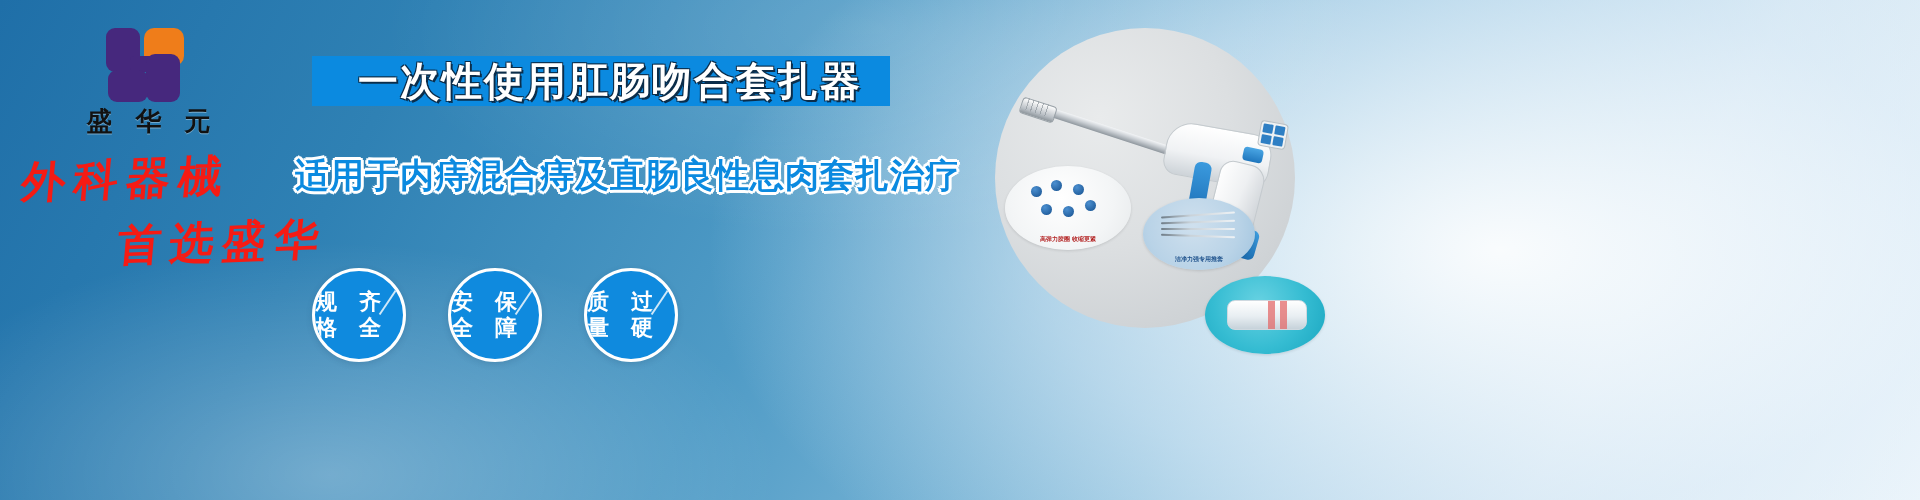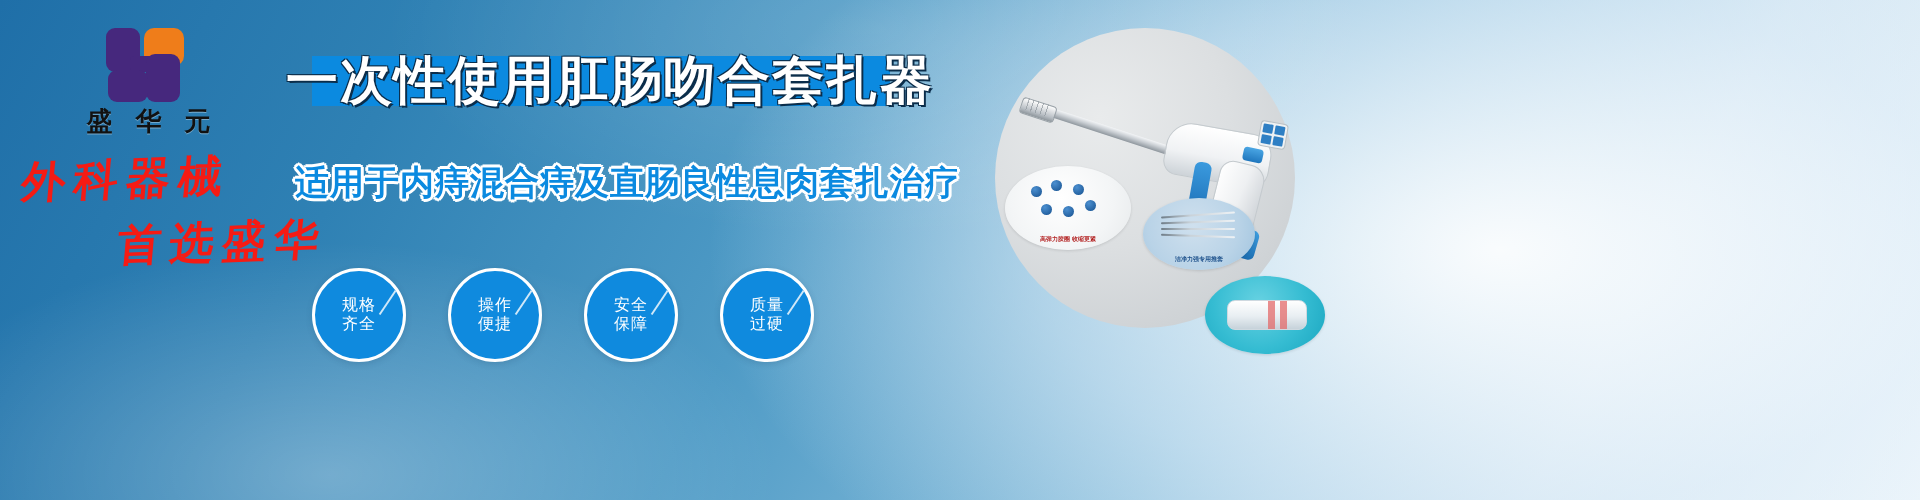--- a/index.html
+++ b/index.html
@@ -49,41 +49,41 @@
               transform:skewX(-7deg) rotate(-2deg);display:inline-block;}
 
   
   .title-bar{
     position:absolute;left:312px;top:56px;width:578px;height:50px;
     background:#0b8ae0;
   }
   .title-text{
     position:absolute;left:330px;top:55px;width:560px;height:52px;
     display:flex;align-items:center;justify-content:center;
-    color:#fff;font-size:52px;font-weight:bold;letter-spacing:2px;
+    color:#fff;font-size:40px;font-weight:bold;letter-spacing:2px;
     font-family:"DejaVu Sans","Liberation Sans",sans-serif;
     text-shadow:2px 2px 0 #0b2d4a, -1px -1px 0 #0b2d4a, 1px -1px 0 #0b2d4a, -1px 1px 0 #0b2d4a;
     white-space:nowrap;
   }
   .subtitle{
-    position:absolute;left:295px;top:160px;width:620px;
+    position:absolute;left:295px;top:153px;width:620px;
     text-align:right;color:#0b8ae0;font-size:34px;font-weight:bold;letter-spacing:1px;
     font-family:"DejaVu Sans","Liberation Sans",sans-serif;
     text-shadow:2px 2px 0 #fff,-2px -2px 0 #fff,2px -2px 0 #fff,-2px 2px 0 #fff,0 3px 0 #fff,0 -3px 0 #fff,3px 0 0 #fff,-3px 0 0 #fff;
     white-space:nowrap;
   }
 
   
   .features{position:absolute;left:312px;top:268px;display:flex;gap:42px;}
   .feat{
     position:relative;width:88px;height:88px;border-radius:50%;
     background:#0f8ade;border:3px solid #ffffff;
     box-shadow:0 2px 6px rgba(20,60,100,.18);
-    display:flex;flex-direction:column;align-items:center;justify-content:center;
-    color:#fff;font-size:16px;font-weight:normal;line-height:1.18;letter-spacing:1px;
+    display:flex;align-items:center;justify-content:center;
+    color:#fff;font-size:22px;font-weight:bold;line-height:1.18;letter-spacing:1px;
     font-family:"DejaVu Sans","Liberation Sans",sans-serif;
     overflow:hidden;
   }
   .feat .slash{
     position:absolute;right:14px;top:16px;width:2px;height:30px;background:rgba(255,255,255,.8);
     transform:rotate(34deg);
   }
 
   
   .product{
@@ -205,25 +205,20 @@
 
   <div class="title-bar"></div>
   <div class="title-text">一次性使用肛肠吻合套扎器</div>
   <div class="subtitle">适用于内痔混合痔及直肠良性息肉套扎治疗</div>
 
   <div class="features">
     <div class="feat">
       <span class="slash"></span>
       <span>规格</span>
       <span>齐全</span>
-    </div>
-    <div class="feat">
-      <span class="slash"></span>
-      <span>操作</span>
-      <span>便捷</span>
     </div>
     <div class="feat">
       <span class="slash"></span>
       <span>安全</span>
       <span>保障</span>
     </div>
     <div class="feat">
       <span class="slash"></span>
       <span>质量</span>
       <span>过硬</span>

